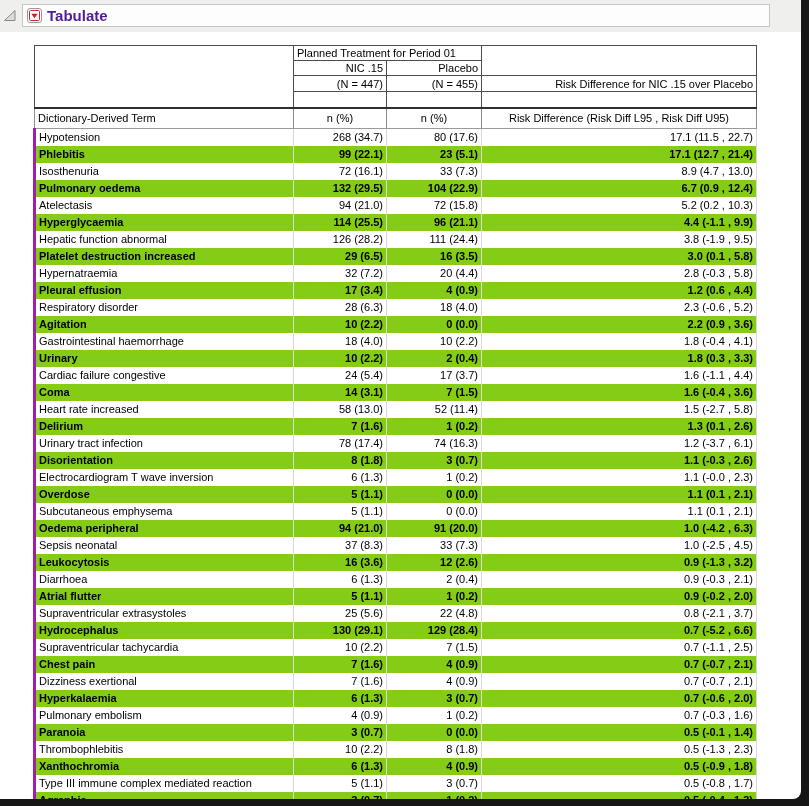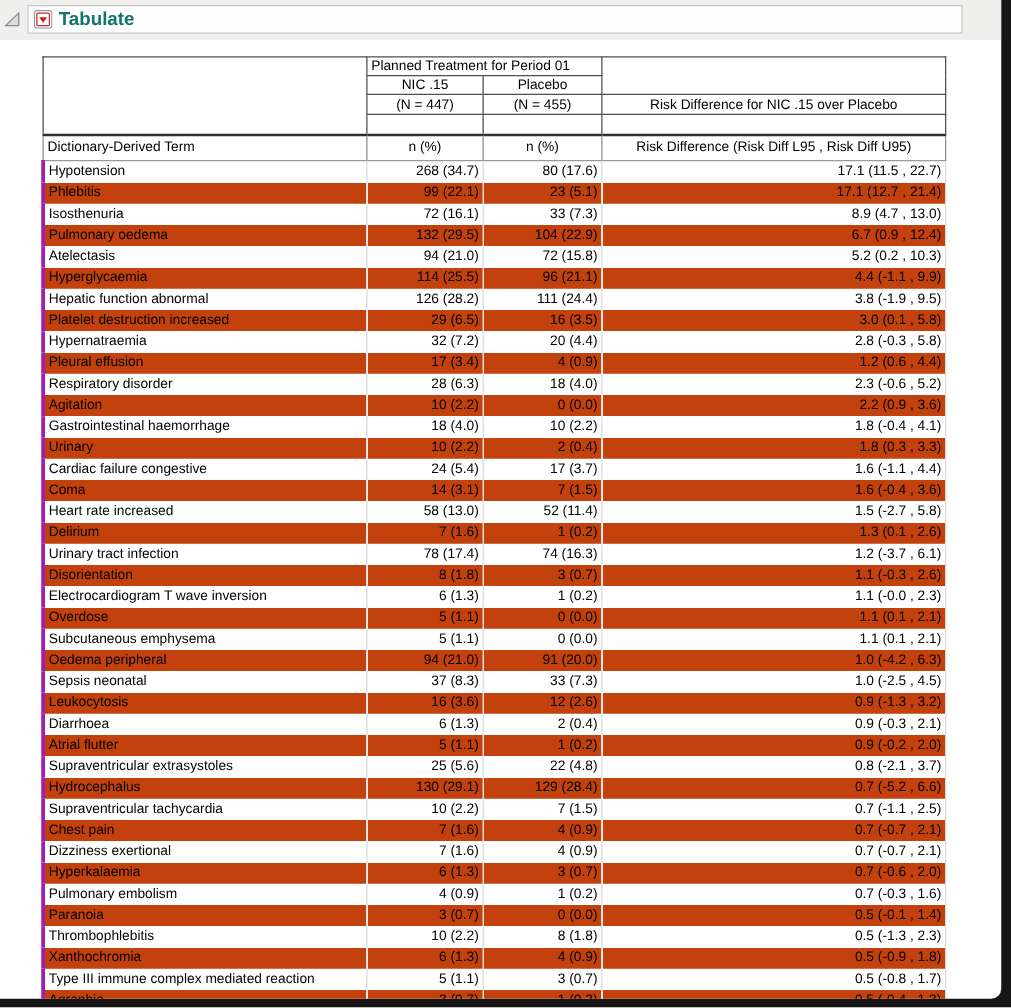--- a/index.html
+++ b/index.html
@@ -8,38 +8,38 @@
 
   .frame { position:relative; width:809px; height:806px; background:#161616; overflow:hidden; }
   .client { position:absolute; top:0; left:0; width:801px; height:799px; background:#ffffff;
             overflow:hidden; border-bottom-right-radius:8px; }
 
   .outline-band { position:relative; height:32px; background:#efefed; }
   .disclosure { position:absolute; left:3px; top:8px; width:16px; height:16px; cursor:pointer; }
   .title-box { position:absolute; left:22px; top:4px; width:748px; height:23px;
                background:#fdfdfd; border:1px solid #c6c6c6; display:flex; align-items:center; }
   .red-menu { width:15px; height:15px; margin-left:4px; cursor:pointer; flex:0 0 auto; }
-  .outline-title { font-size:15px; font-weight:bold; color:#0f766e; margin-left:5px; white-space:nowrap; }
+  .outline-title { font-size:15px; font-weight:bold; color:#4c1d95; margin-left:5px; white-space:nowrap; }
 
   .table-wrap { margin:13px 0 0 33px; }
   table { border-collapse:collapse; table-layout:fixed; width:722px; font-size:11px; color:#000; }
   td, th { padding:0 3px; overflow:hidden; white-space:nowrap; }
 
   thead td { background:#ffffff; font-weight:normal; height:15px; line-height:14px; }
   .hb  { border:1px solid #4d4d4d; }
   .hb-nb { border:1px solid #4d4d4d; border-bottom:none; }
   .spacer-cell { border-left:1px solid #4d4d4d; border-right:1px solid #4d4d4d; border-bottom:none; height:16px; }
   .row-n td { height:16px; }
   .bold-hdr td { height:20px; line-height:19px; border-top:2px solid #2f2f2f;
                  border-bottom:1px solid #9a9a9a; border-left:1px solid #8c8c8c; border-right:1px solid #8c8c8c; }
-  .a-l { text-align:left; } .a-r { text-align:center; } .a-c { text-align:center; }
+  .a-l { text-align:left; } .a-r { text-align:right; } .a-c { text-align:center; }
 
   tbody td { height:17px; line-height:17px; border-right:1px solid #d9d9d9; }
   tbody td:first-child { border-left:3px solid #a21caf; }
-  tbody tr.alt { background:#c2410c; }
+  tbody tr.alt { background:#84cc16;font-weight:bold; }
   .td-num { text-align:right; }
 </style>
 </head>
 <body>
 
 <div class="frame">
   <div class="client">
 
     <div class="outline-band">
       <span class="disclosure">

